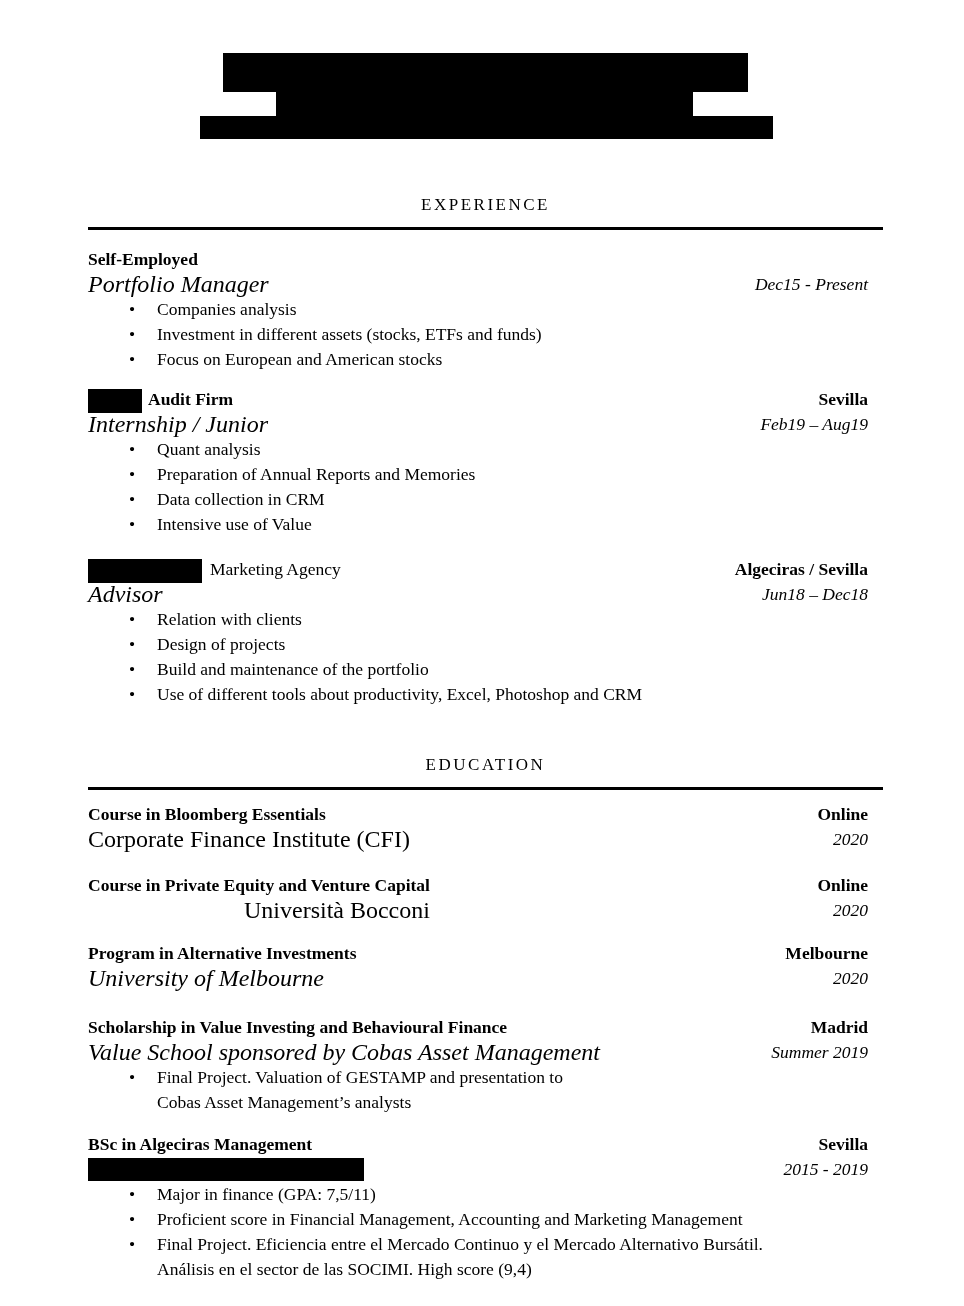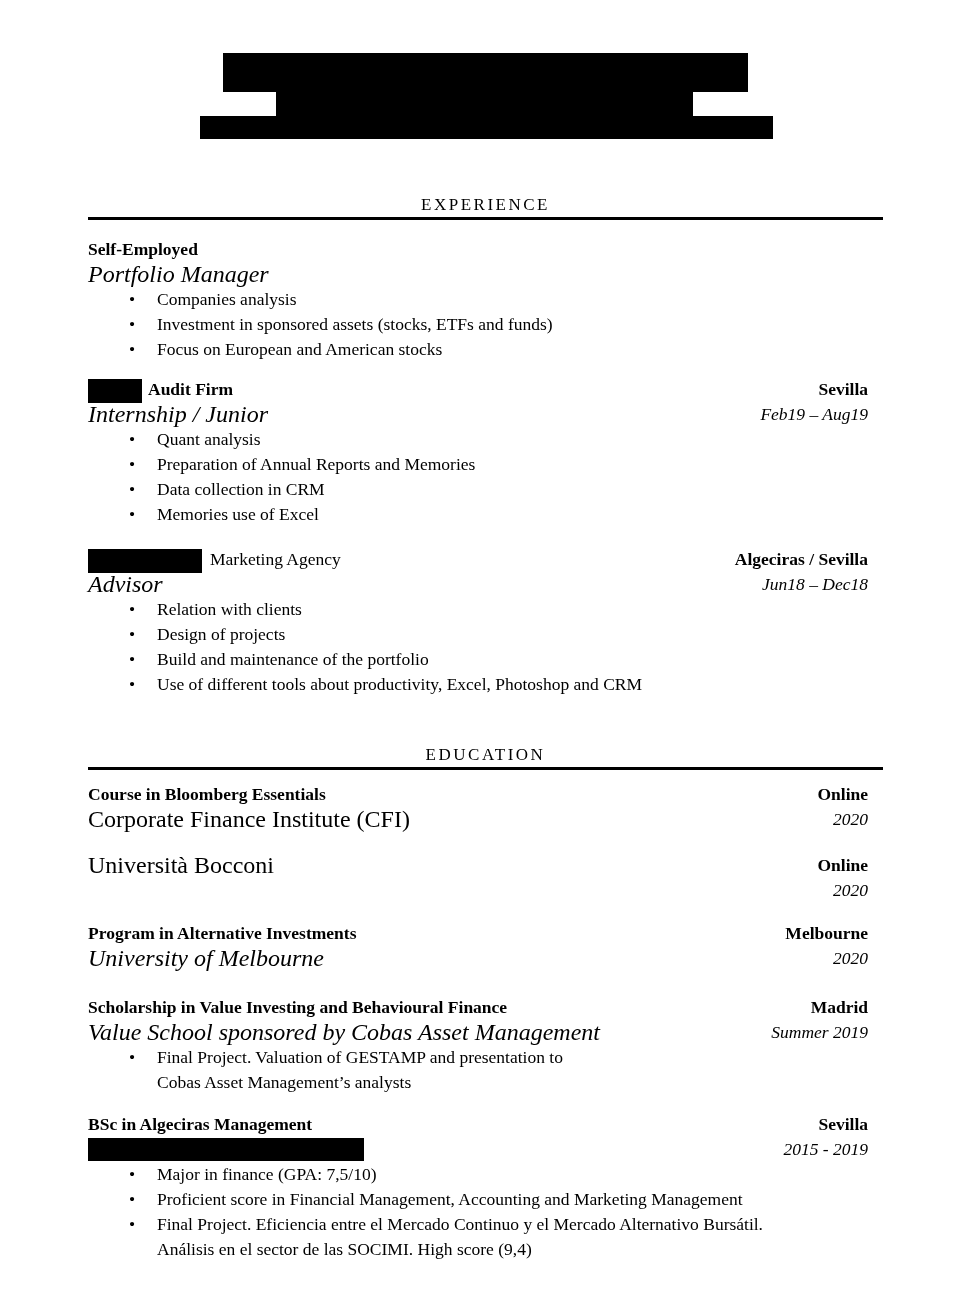--- a/index.html
+++ b/index.html
@@ -22,21 +22,21 @@
   .r-contact2 { left: 200px; top: 116px; width: 573px; height: 23px; }
 
   
   .content { position: absolute; left: 88px; top: 0; width: 795px; }
 
   .section-heading {
     text-align: center;
     font-size: 17px;
     line-height: 20px;
     letter-spacing: 2.5px;
-    padding-bottom: 2px;
+    padding-bottom: 12px;
     border-bottom: 3px solid #000000;
   }
   .h-experience { margin-top: 195px; }
   .h-education  { margin-top: 48px; }
 
   
   .entry-head { display: flex; justify-content: space-between; align-items: flex-start; }
   .e-left  { max-width: 620px; }
   .e-right { text-align: right; white-space: nowrap; padding-right: 15px; }
 
@@ -99,44 +99,48 @@
   <div class="content">
 
     <div class="section-heading h-experience">EXPERIENCE</div>
 
     <div class="entry mt-e1">
       <div class="entry-head">
         <div class="e-left">
           <div class="e-title">Self-Employed</div>
           <div class="e-sub">Portfolio Manager</div>
         </div>
+        <div class="e-right">
+          <div class="e-loc"></div>
+          <div class="e-date">Dec15 - Present</div>
+        </div>
       </div>
       <ul class="bullets">
         <li>Companies analysis</li>
-        <li>Investment in sponsored assets (stocks, ETFs and funds)</li>
+        <li>Investment in different assets (stocks, ETFs and funds)</li>
         <li>Focus on European and American stocks</li>
       </ul>
     </div>
 
     <div class="entry mt-e2">
       <div class="entry-head">
         <div class="e-left">
           <div class="e-title"><span class="redact-inline ri-audit"></span><span>Audit Firm</span></div>
           <div class="e-sub">Internship / Junior</div>
         </div>
         <div class="e-right">
           <div class="e-loc">Sevilla</div>
           <div class="e-date">Feb19 – Aug19</div>
         </div>
       </div>
       <ul class="bullets">
         <li>Quant analysis</li>
         <li>Preparation of Annual Reports and Memories</li>
         <li>Data collection in CRM</li>
-        <li>Memories use of Excel</li>
+        <li>Intensive use of Value</li>
       </ul>
     </div>
 
     <div class="entry mt-e3">
       <div class="entry-head">
         <div class="e-left">
           <div class="e-title"><span class="redact-inline ri-marketing"></span><span class="plain">Marketing Agency</span></div>
           <div class="e-sub">Advisor</div>
         </div>
         <div class="e-right">
@@ -163,20 +167,21 @@
         <div class="e-right">
           <div class="e-loc">Online</div>
           <div class="e-date">2020</div>
         </div>
       </div>
     </div>
 
     <div class="entry mt-d2">
       <div class="entry-head">
         <div class="e-left">
+          <div class="e-title">Course in Private Equity and Venture Capital</div>
           <div class="e-sub roman">Università Bocconi</div>
         </div>
         <div class="e-right">
           <div class="e-loc">Online</div>
           <div class="e-date">2020</div>
         </div>
       </div>
     </div>
 
     <div class="entry mt-d3">
@@ -214,21 +219,21 @@
         <div class="e-left">
           <div class="e-title">BSc in Algeciras Management</div>
           <div class="redact-bar"></div>
         </div>
         <div class="e-right">
           <div class="e-loc">Sevilla</div>
           <div class="e-date">2015 - 2019</div>
         </div>
       </div>
       <ul class="bullets">
-        <li>Major in finance (GPA: 7,5/10)</li>
+        <li>Major in finance (GPA: 7,5/11)</li>
         <li>Proficient score in Financial Management, Accounting and Marketing Management</li>
         <li>Final Project. Eficiencia entre el Mercado Continuo y el Mercado Alternativo Bursátil.
 Análisis en el sector de las SOCIMI. High score (9,4)</li>
       </ul>
     </div>
 
   </div>
 </div>
 
 </body></html>

